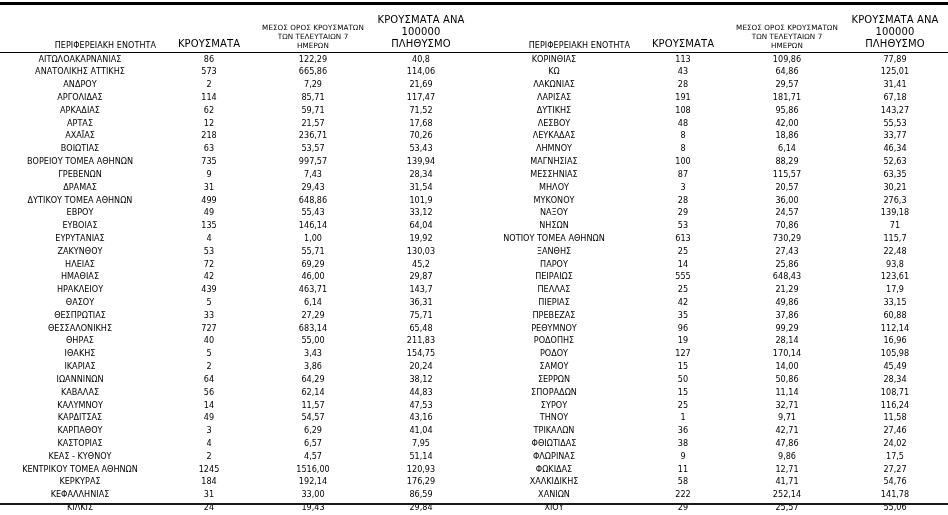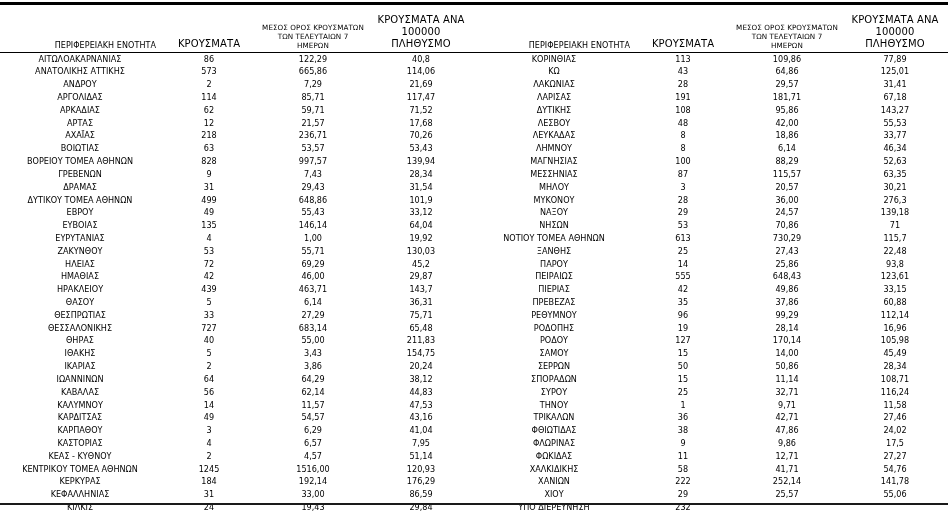--- a/index.html
+++ b/index.html
@@ -184,21 +184,21 @@
               <td class="per100">70,26</td>
             </tr>
             <tr>
               <td class="name">ΒΟΙΩΤΙΑΣ</td>
               <td class="cases">63</td>
               <td class="avg">53,57</td>
               <td class="per100">53,43</td>
             </tr>
             <tr>
               <td class="name">ΒΟΡΕΙΟΥ ΤΟΜΕΑ ΑΘΗΝΩΝ</td>
-              <td class="cases">828</td>
+              <td class="cases">735</td>
               <td class="avg">997,57</td>
               <td class="per100">139,94</td>
             </tr>
             <tr>
               <td class="name">ΓΡΕΒΕΝΩΝ</td>
               <td class="cases">9</td>
               <td class="avg">7,43</td>
               <td class="per100">28,34</td>
             </tr>
             <tr>
@@ -486,20 +486,26 @@
               <td class="avg">25,86</td>
               <td class="per100">93,8</td>
             </tr>
             <tr>
               <td class="name">ΠΕΙΡΑΙΩΣ</td>
               <td class="cases">555</td>
               <td class="avg">648,43</td>
               <td class="per100">123,61</td>
             </tr>
             <tr>
+              <td class="name">ΠΕΛΛΑΣ</td>
+              <td class="cases">25</td>
+              <td class="avg">21,29</td>
+              <td class="per100">17,9</td>
+            </tr>
+            <tr>
               <td class="name">ΠΙΕΡΙΑΣ</td>
               <td class="cases">42</td>
               <td class="avg">49,86</td>
               <td class="per100">33,15</td>
             </tr>
             <tr>
               <td class="name">ΠΡΕΒΕΖΑΣ</td>
               <td class="cases">35</td>
               <td class="avg">37,86</td>
               <td class="per100">60,88</td>

